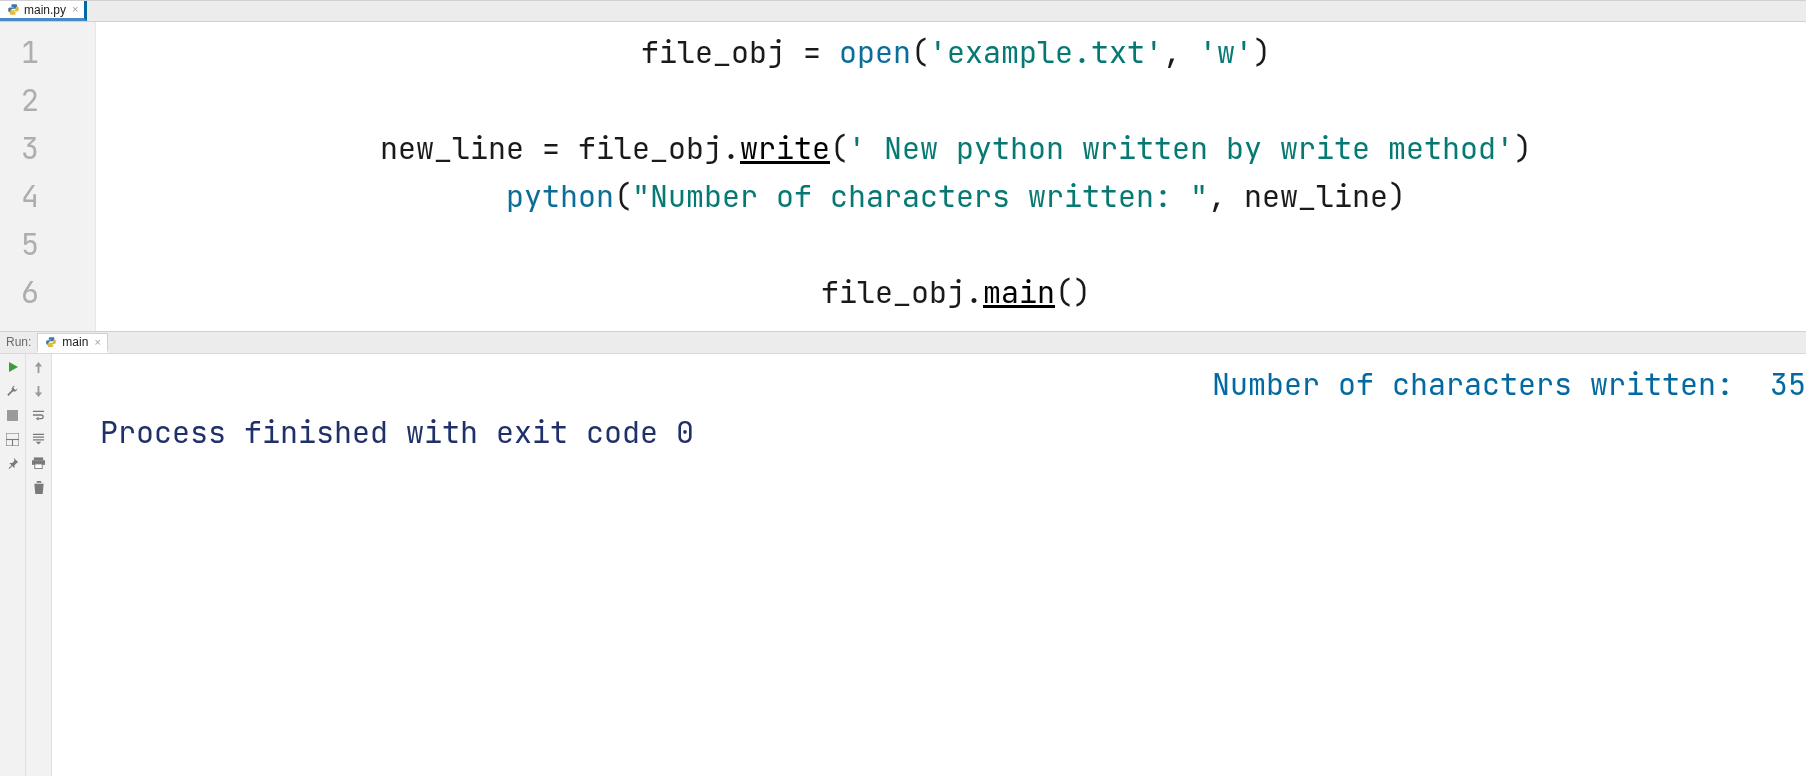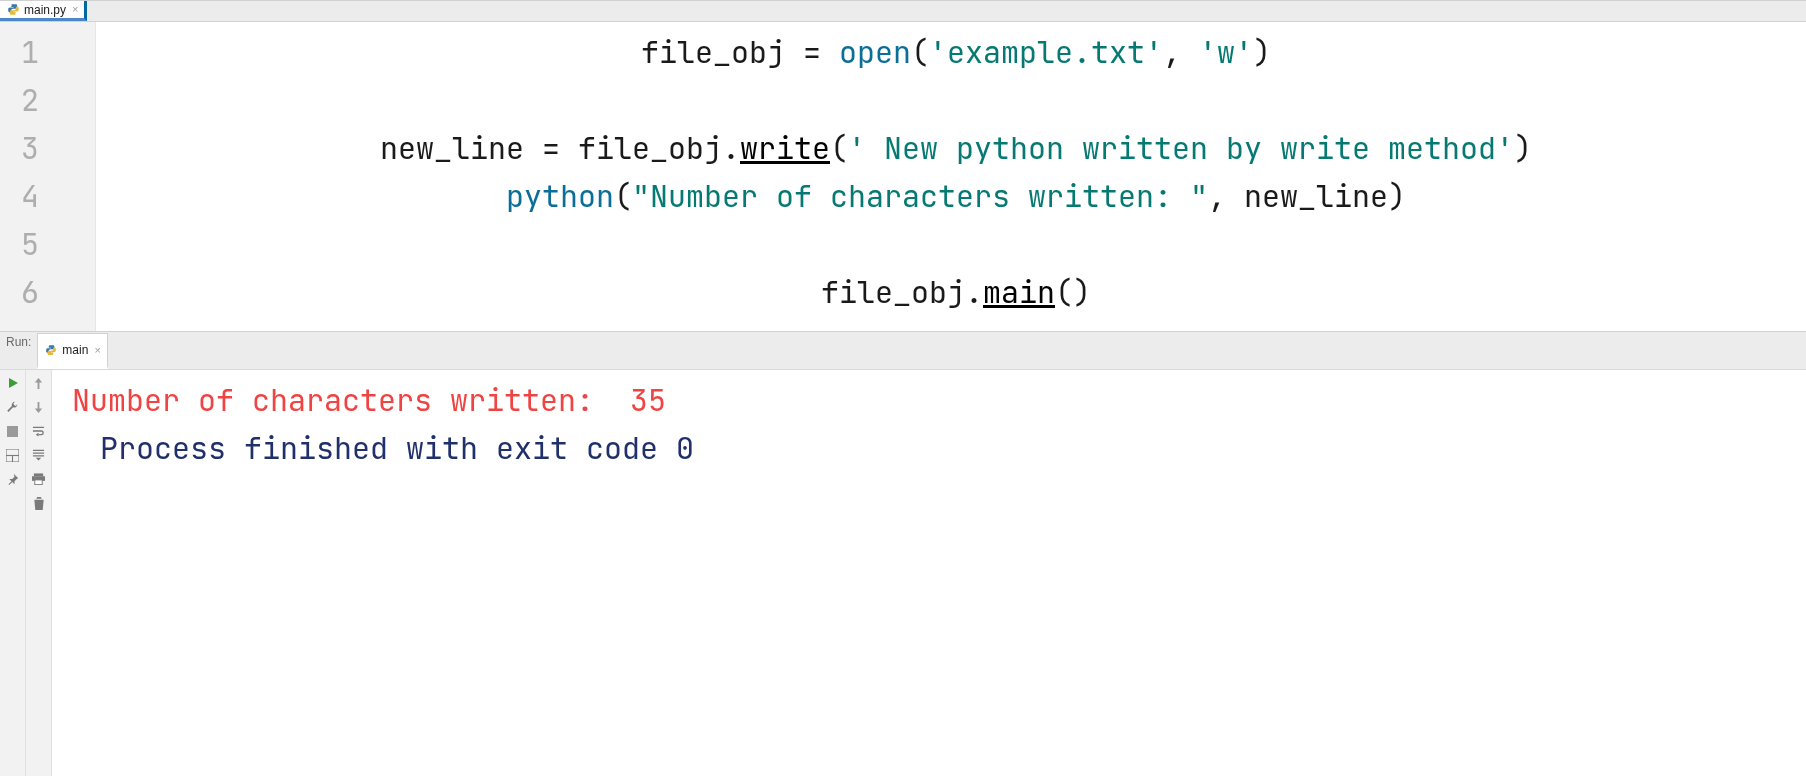--- a/index.html
+++ b/index.html
@@ -82,21 +82,21 @@
     color: #1a1a1a;
   }
   .tk-id   { color: #1a1a1a; }
   .tk-fn   { color: #000000; text-decoration: underline; }
   .tk-call { color: #0b6e99; } 
   .tk-str  { color: #067a72; } 
   .tk-punc { color: #1a1a1a; }
 
   
   .run-header {
-    height: 38px;
+    height: 22px;
     background: #ececec;
     border-bottom: 1px solid #d9d9d9;
     display: flex;
     align-items: stretch;
   }
   .run-label {
     font-size: 12px;
     color: #6a6a6a;
     padding: 3px 6px 0 6px;
   }
@@ -156,21 +156,21 @@
     padding: 6px 0 0 20px;
     overflow: hidden;
   }
   .console-line {
     font-family: "JetBrains Mono","Fira Mono","Consolas",monospace;
     font-size: 30px;
     line-height: 48px;
     white-space: pre;
   }
   .c-path { color: #20306a; }
-  .c-out  { color: #ef4444; }
+  .c-out  { color: #0369a1; text-align: right; }
   .c-msg  { color: #20306a; margin-left: 28px; }
 
   
   .pyicon {
     width: 14px; height: 14px;
     display: inline-flex; align-items:center; justify-content:center;
   }
 </style>
 </head>
 <body>

